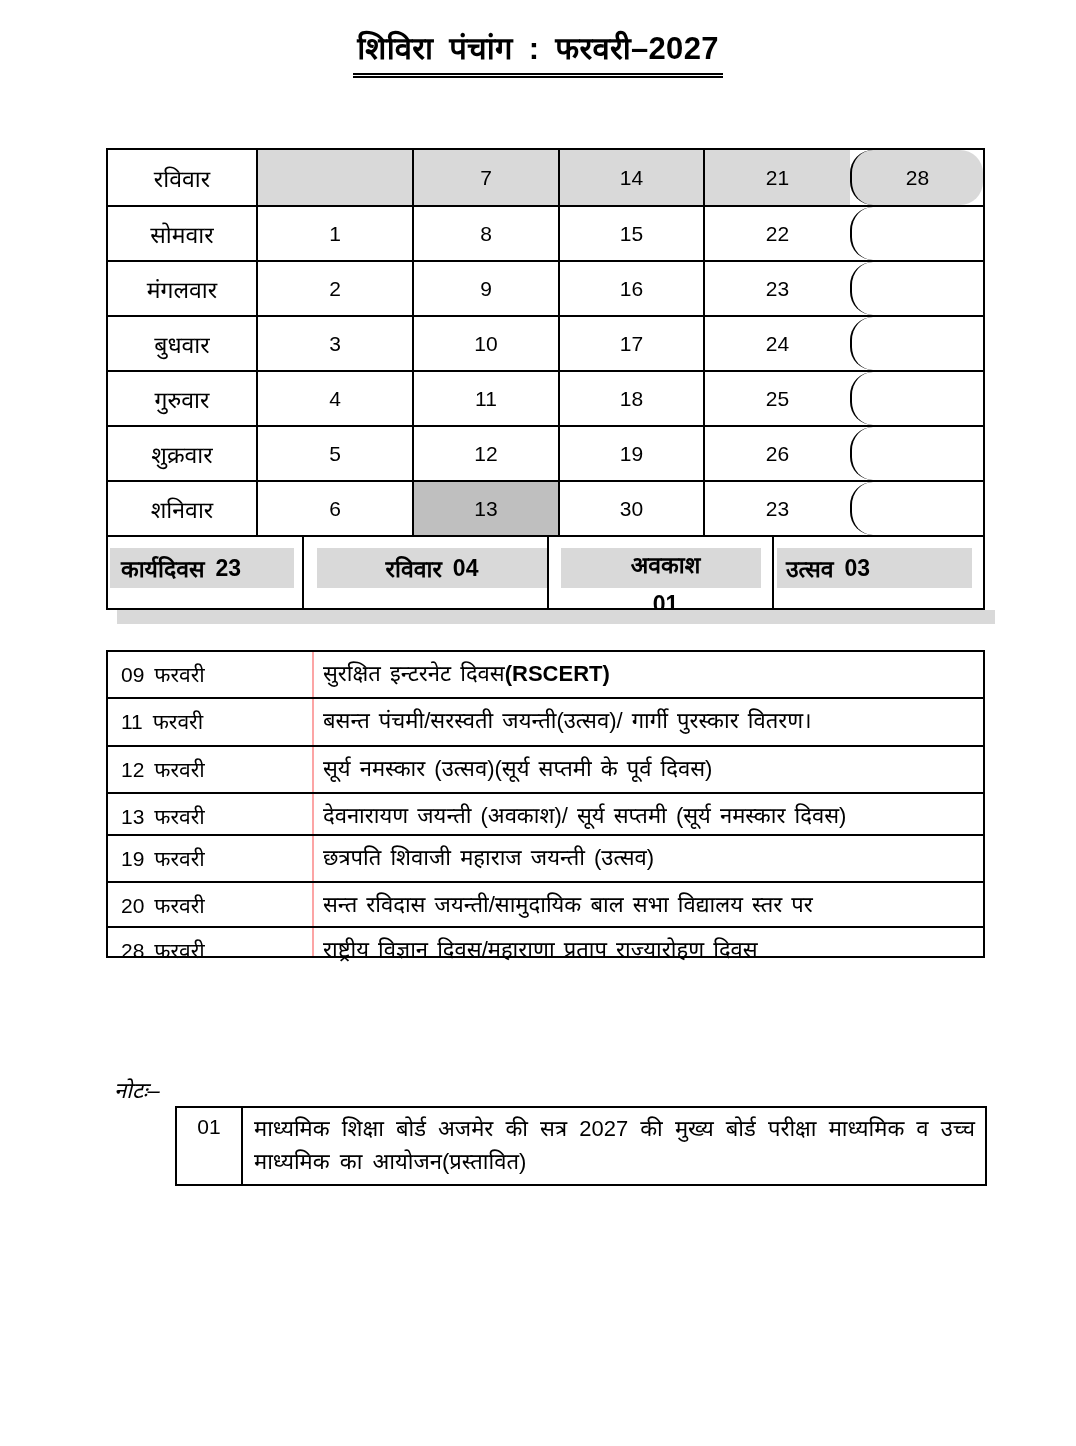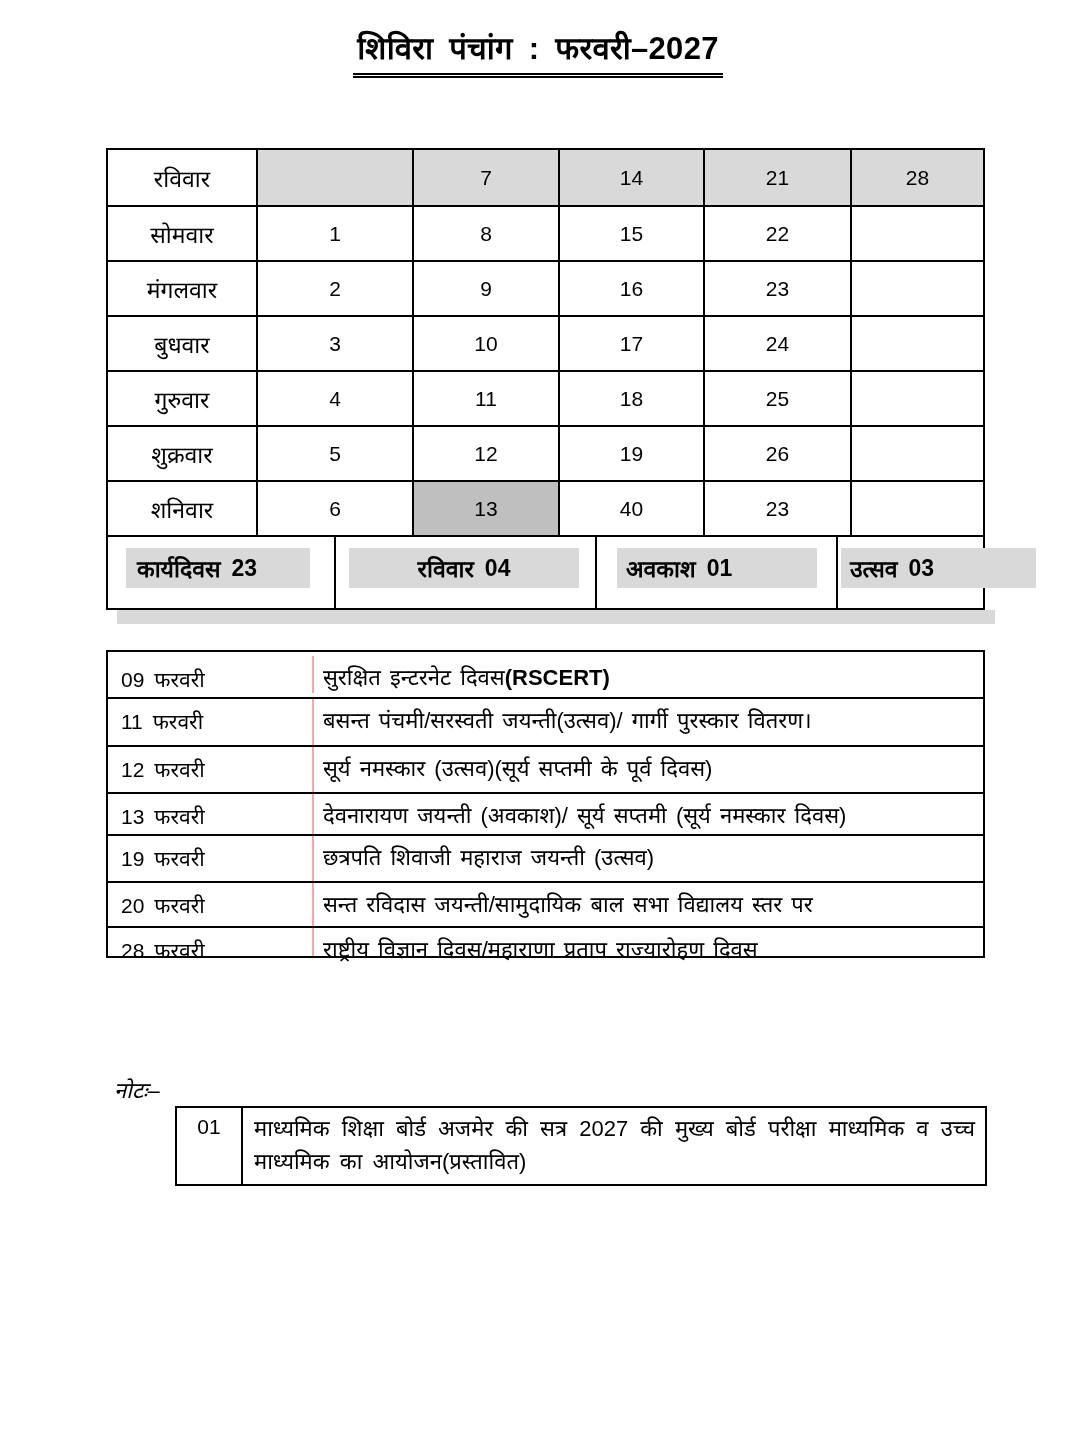--- a/index.html
+++ b/index.html
@@ -25,48 +25,48 @@
   }
   .cal-row { display:flex; height:55px; border-top:2px solid #000; box-sizing:border-box; }
   .cal-row.first { border-top:none; }
   .cal-cell {
     box-sizing:border-box; border-left:2px solid #000;
     display:flex; align-items:center; justify-content:center;
     font-size:21px;
   }
   .cal-cell.first { border-left:none; }
   .c0 { width:148px; } .c1 { width:156px; } .c2 { width:146px; }
-  .c3 { width:145px; } .c4 { width:147px; } .c5 { flex:1; }
+  .c3 { width:145px; } .c4 { width:147px; } .c5 { flex:1;border-radius:23px; }
   .day-name { font-size:23px; word-spacing:3px; }
   .gray { background:#d9d9d9; }
   .hl   { background:#bfbfbf; }
 
   .sum-row { display:flex; height:73px; border-top:2px solid #000; box-sizing:border-box; }
-  .sum-cell { box-sizing:border-box; border-left:2px solid #000; position:relative;margin-left:16px; }
+  .sum-cell { box-sizing:border-box; border-left:2px solid #000; position:relative; }
   .sum-cell.first { border-left:none; }
   .s0 { width:194px; } .s1 { width:245px; } .s2 { width:225px; } .s3 { flex:1; }
   .sum-box {
     position:absolute; top:11px; height:40px; background:#d9d9d9;
     display:flex; align-items:center; gap:11px;
     font-size:23px; font-weight:bold; box-sizing:border-box;
   }
   .s0 .sum-box { left:2px;  width:184px; padding-left:11px; }
   .s1 .sum-box { left:13px; right:0px;   justify-content:center; }
-  .s2 .sum-box { left:20px; width:200px; padding-left:9px; }
+  .s2 .sum-box { left:12px; width:200px; padding-left:9px;flex-direction:column; }
   .s3 .sum-box { left:3px; width:195px; padding-left:9px; }
 
   .cal-shadow { position:absolute; left:117px; top:610px; width:878px; height:14px; background:#d9d9d9; }
 
   
   .events {
     position:absolute; left:106px; top:650px; width:879px;
     border:2px solid #000; box-sizing:border-box; background:#fff;
   }
   .ev-row { display:flex; border-top:2px solid #000; box-sizing:border-box; }
-  .ev-row.first { border-top:none;align-items:center; }
+  .ev-row.first { border-top:none; }
   .ev-date {
     width:204px; box-sizing:border-box;
     padding:8px 0 0 13px; font-size:21px; word-spacing:4px;
   }
   .ev-desc {
     flex:1; box-sizing:border-box; border-left:2px solid #fca5a5;
     padding:6px 12px 0 9px; font-size:22px; line-height:31px; word-spacing:3px;
   }
   .ev-desc.justify { text-align:justify; }
 
@@ -144,21 +144,21 @@
     <div class="cal-cell c2">12</div>
     <div class="cal-cell c3">19</div>
     <div class="cal-cell c4">26</div>
     <div class="cal-cell c5"></div>
   </div>
 
   <div class="cal-row">
     <div class="cal-cell first c0 day-name">शनिवार</div>
     <div class="cal-cell c1">6</div>
     <div class="cal-cell c2 hl">13</div>
-    <div class="cal-cell c3">40</div>
+    <div class="cal-cell c3">30</div>
     <div class="cal-cell c4">23</div>
     <div class="cal-cell c5"></div>
   </div>
 
   <div class="sum-row">
     <div class="sum-cell first s0">
       <div class="sum-box">
         <span>कार्यदिवस</span>
         <span>23</span>
       </div>

